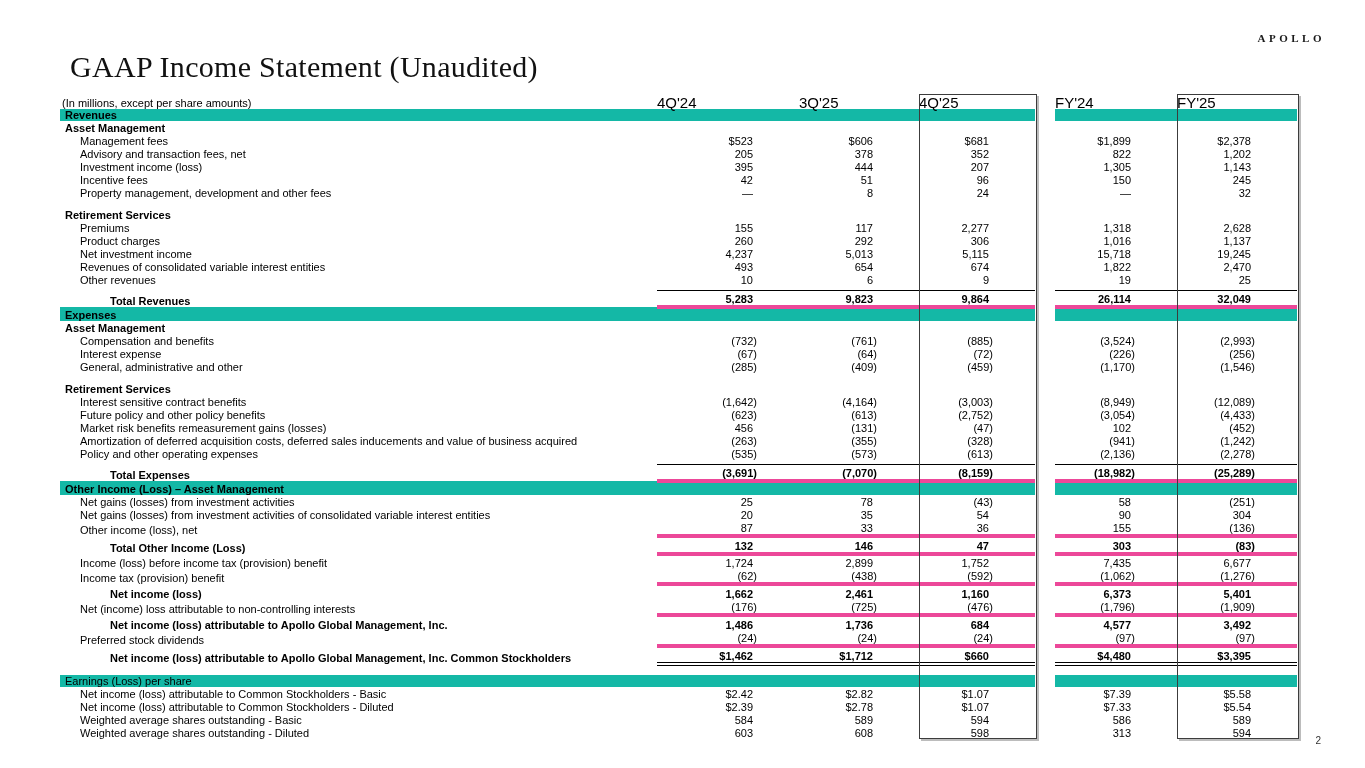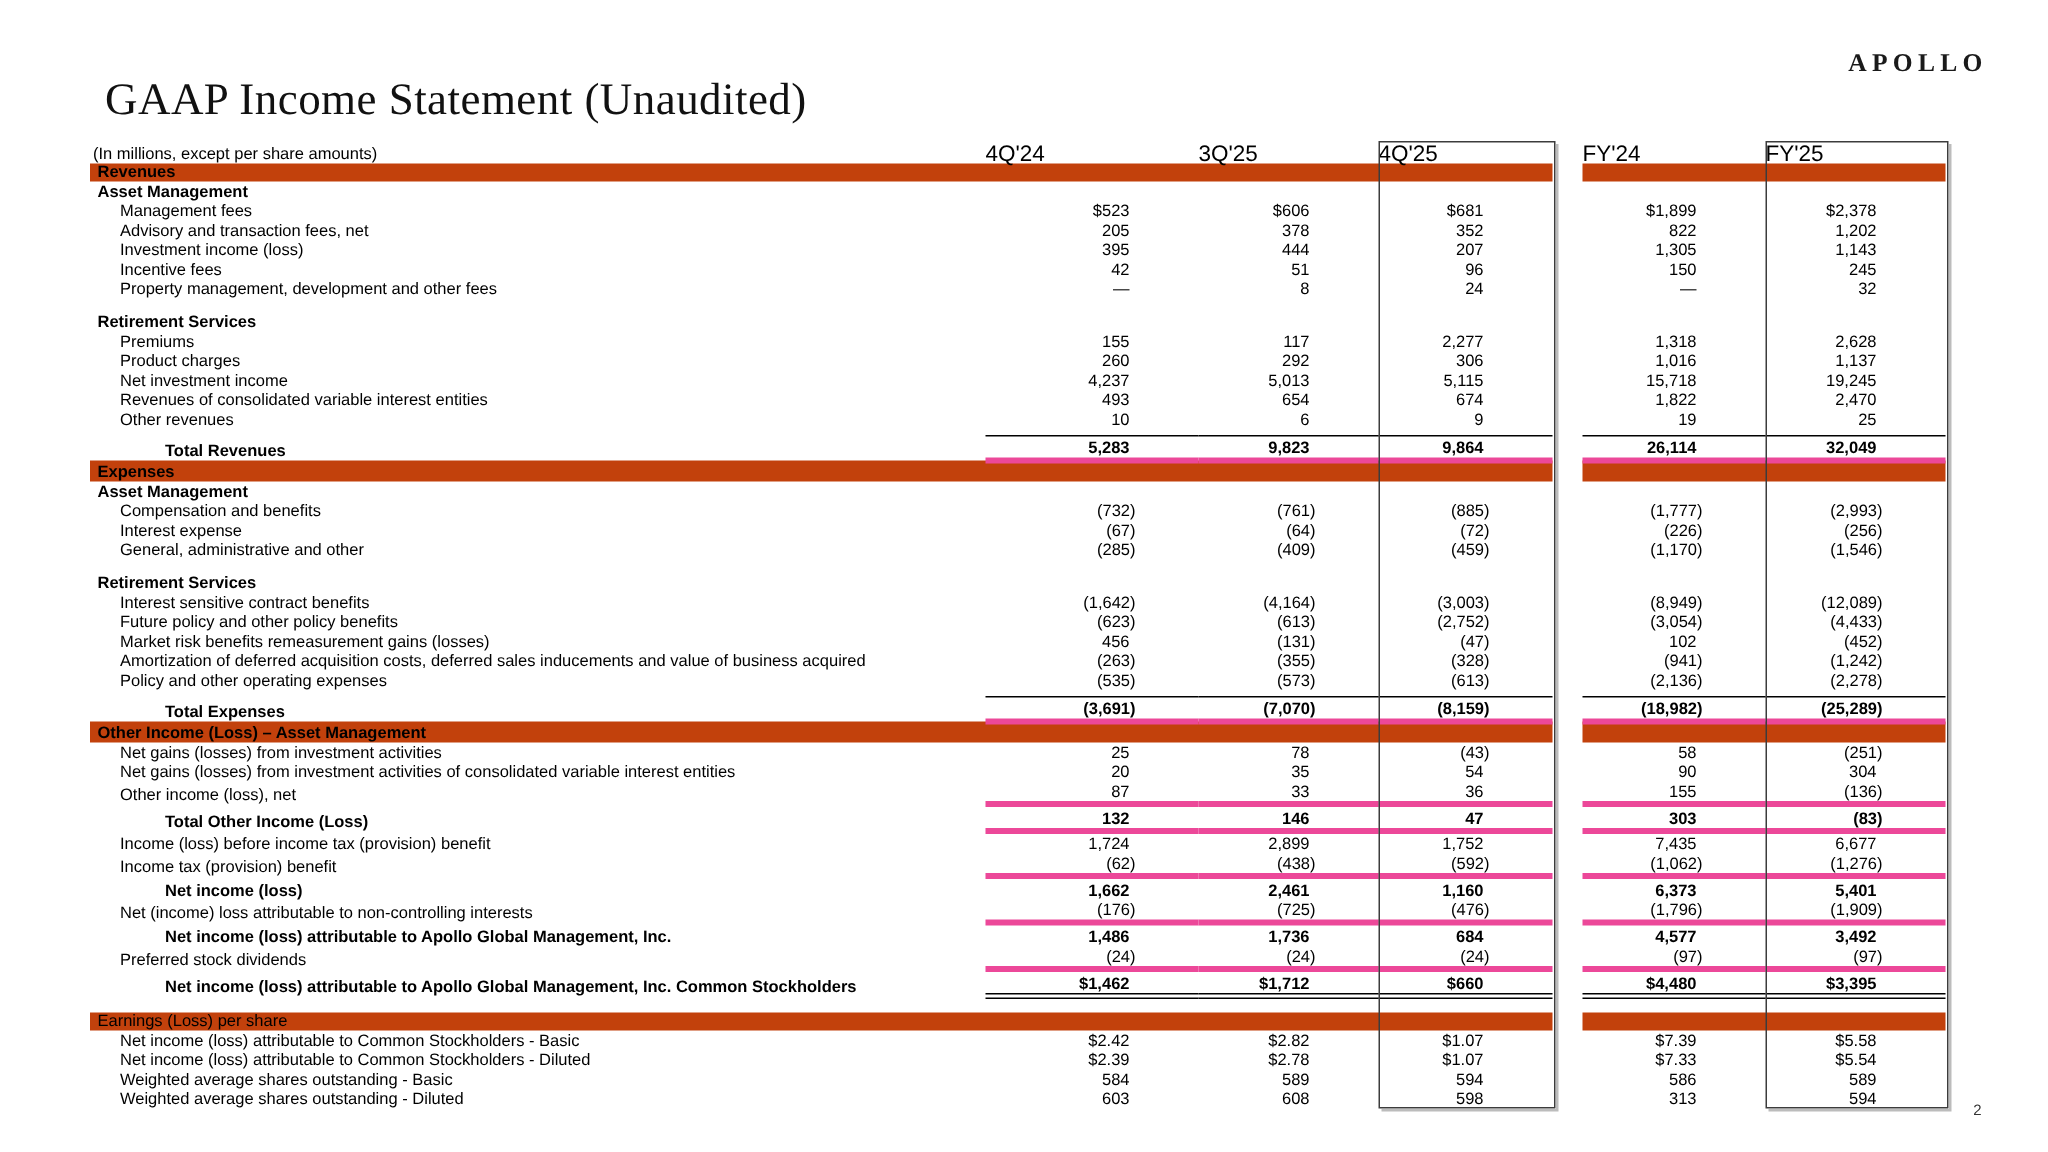--- a/index.html
+++ b/index.html
@@ -4,21 +4,21 @@
 <style>
   html,body{margin:0;padding:0;}
   body{
     width:1365px;height:768px;position:relative;background:#ffffff;
     font-family:"Liberation Sans","DejaVu Sans",sans-serif;color:#000;
     overflow:hidden;
   }
   .logo{
     position:absolute;top:32px;right:40px;
     font-family:"Liberation Serif","DejaVu Serif",serif;
-    font-size:17px;font-weight:600;letter-spacing:3.5px;color:#1a1a1a;
+    font-size:11px;font-weight:600;letter-spacing:3.5px;color:#1a1a1a;
   }
   .page-num{position:absolute;right:44px;bottom:22px;font-size:10px;color:#333;}
   .title{
     position:absolute;left:70px;top:50px;
     font-family:"Liberation Serif","DejaVu Serif",serif;
     font-size:30px;font-weight:400;color:#111;letter-spacing:0.3px;
   }
   .table-wrap{position:absolute;left:60px;top:94px;width:1237px;}
   table{border-collapse:collapse;table-layout:fixed;width:1237px;
         font-size:11px;line-height:12px;}
@@ -34,21 +34,21 @@
   
   .lbl-band{padding-left:5px;}
   .lbl-sub{padding-left:5px;font-weight:bold;}
   .lbl-item{padding-left:20px;}
   .lbl-total{padding-left:50px;font-weight:bold;}
   
   .v{text-align:right;padding-right:46px;}
   .v.paren{padding-right:42px;}
   tr.r-total .v{font-weight:bold;}
   
-  .band-cell{background:#c2410c;margin-left:16px;}
+  .band-cell{background:#14b8a6;margin-left:16px;}
   .band-bold{font-weight:bold;}
   
   tr.bt .v{border-top:1px solid #000;}
   tr.bb .v{border-bottom:4px solid #ec4899;}
   tr.dbl .v{border-bottom:4px double #000;}
   
   .units-note{padding-left:2px;font-size:11px;}
   .colhead{text-align:left;padding-right:26px;vertical-align:bottom;font-size:15px;}
   
   .hl-box{
@@ -211,21 +211,21 @@
         </tr>
         <tr class="r-sub">
           <td colspan="7" class="lbl-sub">Asset Management</td>
         </tr>
         <tr class="r-item">
           <td class="lbl-item">Compensation and benefits</td>
           <td class="v paren">(732)</td>
           <td class="v paren">(761)</td>
           <td class="v paren">(885)</td>
           <td></td>
-          <td class="v paren">(1,777)</td>
+          <td class="v paren">(3,524)</td>
           <td class="v paren">(2,993)</td>
         </tr>
         <tr class="r-item">
           <td class="lbl-item">Interest expense</td>
           <td class="v paren">(67)</td>
           <td class="v paren">(64)</td>
           <td class="v paren">(72)</td>
           <td></td>
           <td class="v paren">(226)</td>
           <td class="v paren">(256)</td>

